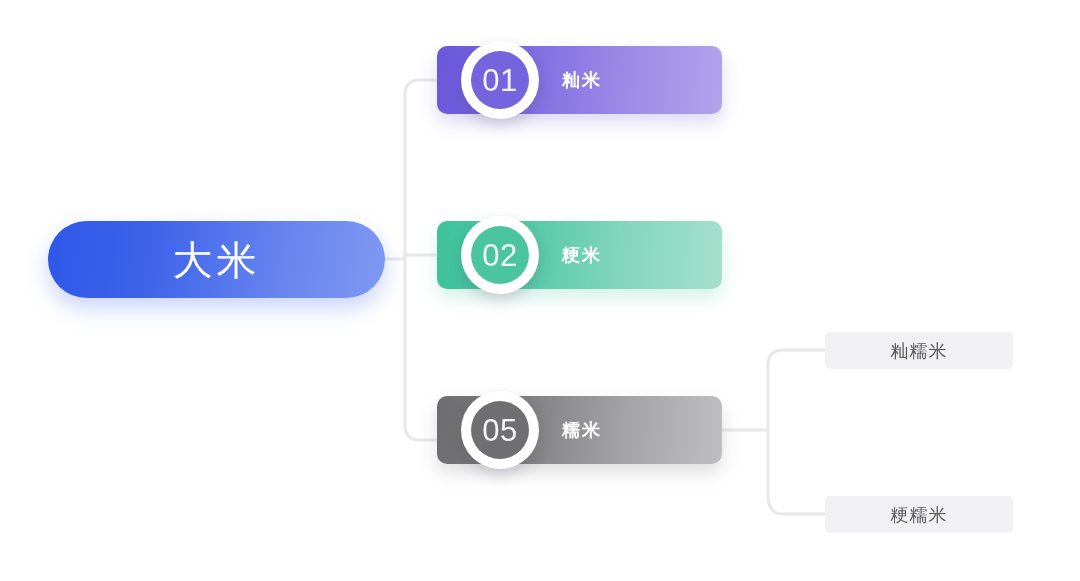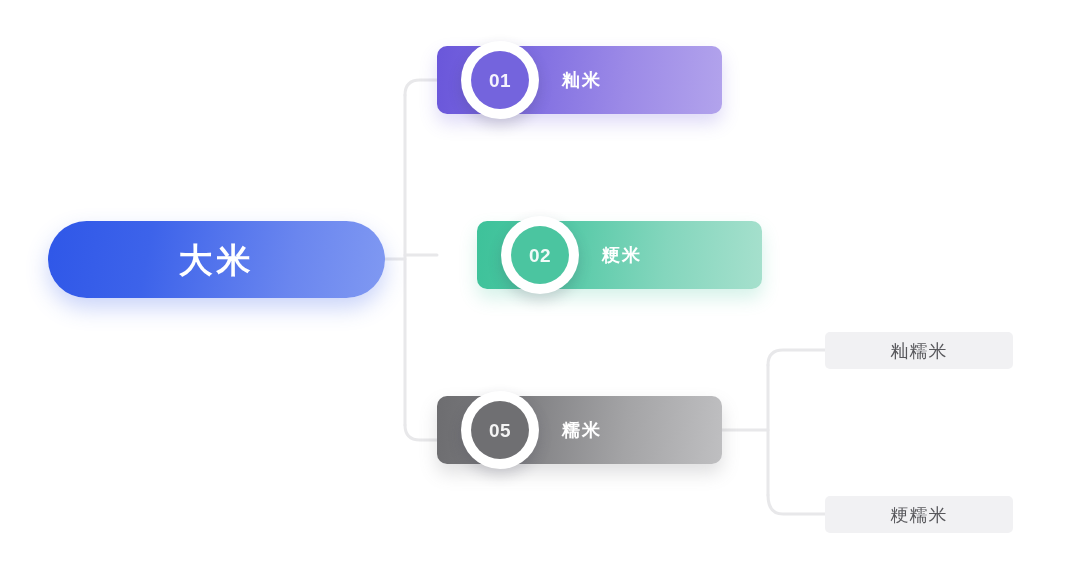--- a/index.html
+++ b/index.html
@@ -39,38 +39,38 @@
     height: 77px;
     border-radius: 39px;
     background: linear-gradient(100deg, #2f57e8 0%, #3d63ea 30%, #6a86ef 72%, #8099f2 100%);
     box-shadow: 0 10px 22px rgba(63, 99, 232, 0.28);
     display: flex;
     align-items: center;
     justify-content: center;
   }
   .root-label {
     color: #ffffff;
-    font-size: 34px;
-    font-weight: bold;
+    font-size: 40px;
+    font-weight: normal;
     letter-spacing: 4px;
     line-height: 1;
   }
 
   
   .branch {
     position: absolute;
     left: 437px;
     width: 285px;
     height: 68px;
     border-radius: 10px;
     display: flex;
     align-items: center;
   }
   .branch-1 { top: 46px;  background: linear-gradient(95deg, #6a57da 0%, #7a68e0 26%, #9c8ae7 66%, #b2a3ec 100%); box-shadow: 0 9px 18px rgba(106,87,218,0.22); }
-  .branch-2 { top: 221px; background: linear-gradient(95deg, #3ec29a 0%, #4ec7a3 26%, #84d6bd 66%, #a6e0cd 100%); box-shadow: 0 9px 18px rgba(62,194,154,0.22); margin-left: 40px; }
+  .branch-2 { top: 221px; background: linear-gradient(95deg, #3ec29a 0%, #4ec7a3 26%, #84d6bd 66%, #a6e0cd 100%); box-shadow: 0 9px 18px rgba(62,194,154,0.22); }
   .branch-3 { top: 396px; background: linear-gradient(95deg, #6d6d70 0%, #7b7b7e 26%, #a4a4a6 66%, #bfbfc1 100%); box-shadow: 0 9px 18px rgba(109,109,112,0.22); }
 
   .branch-label {
     color: #ffffff;
     font-size: 18px;
     font-weight: bold;
     letter-spacing: 2px;
     position: absolute;
     left: 125px;
     line-height: 1;
@@ -97,22 +97,22 @@
     display: flex;
     align-items: center;
     justify-content: center;
   }
   .badge-1 .badge-inner { background: #7464dd; }
   .badge-2 .badge-inner { background: #4bc5a0; }
   .badge-3 .badge-inner { background: #6f6f72; }
 
   .badge-num {
     color: rgba(255,255,255,0.92);
-    font-size: 19px;
-    font-weight: bold;
+    font-size: 31px;
+    font-weight: normal;
     letter-spacing: 0.5px;
     line-height: 1;
   }
 
   
   .leaf {
     position: absolute;
     left: 825px;
     width: 188px;
     height: 37px;

